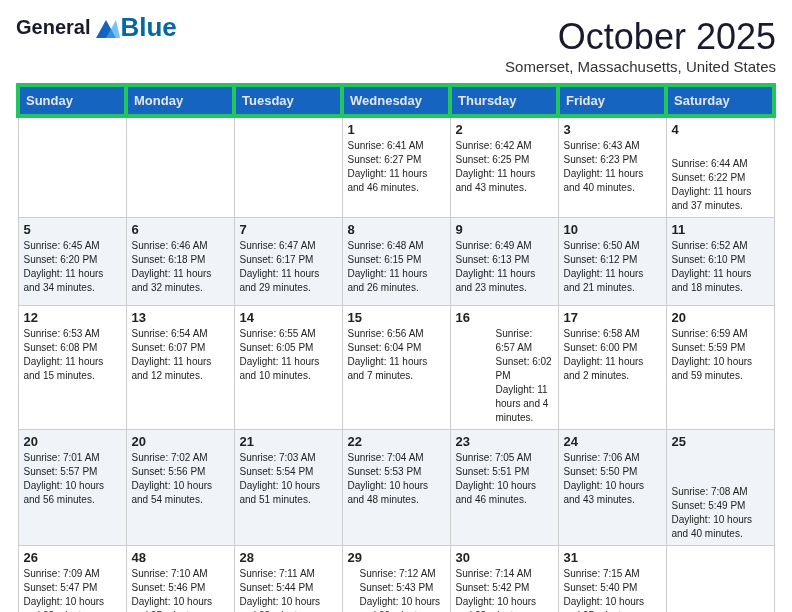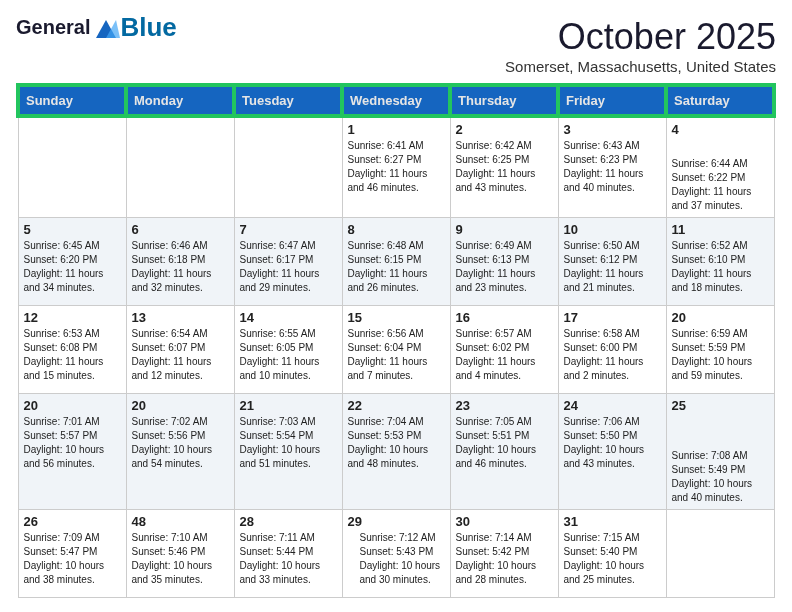--- a/index.html
+++ b/index.html
@@ -204,21 +204,21 @@
 Daylight: 11 hours and 10 minutes.</div>
         </td>
         <td>
           <span class="day-num">15</span>
           <div class="cell-text" style="white-space: pre-line;">Sunrise: 6:56 AM
 Sunset: 6:04 PM
 Daylight: 11 hours and 7 minutes.</div>
         </td>
         <td>
           <span class="day-num">16</span>
-          <div class="cell-text" style="white-space: pre-line;">Sunrise: 6:57 AM
+          <div class="cell-text" style="white-space: pre-line; margin-left: 40px;">Sunrise: 6:57 AM
 Sunset: 6:02 PM
 Daylight: 11 hours and 4 minutes.</div>
         </td>
         <td>
           <span class="day-num">17</span>
           <div class="cell-text" style="white-space: pre-line;">Sunrise: 6:58 AM
 Sunset: 6:00 PM
 Daylight: 11 hours and 2 minutes.</div>
         </td>
         <td>

